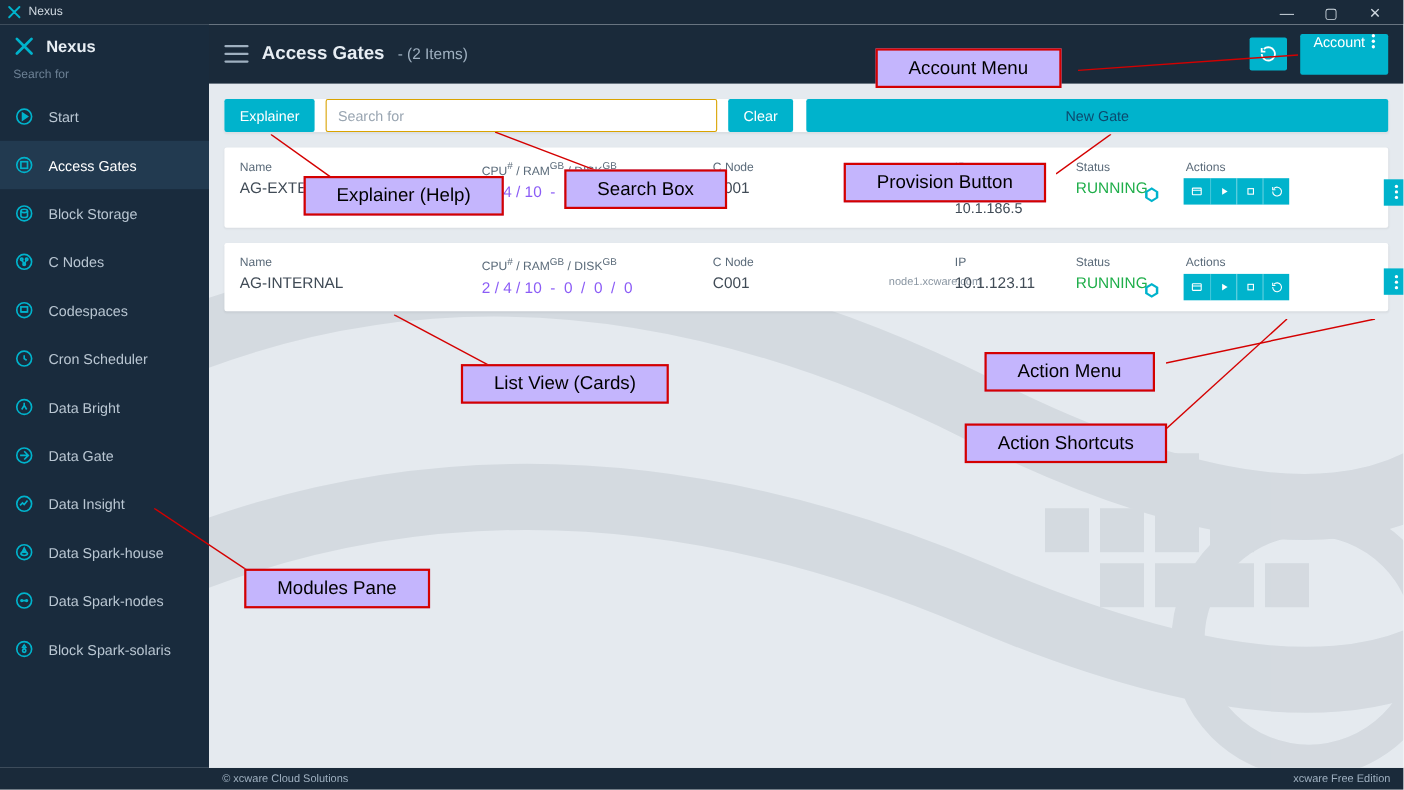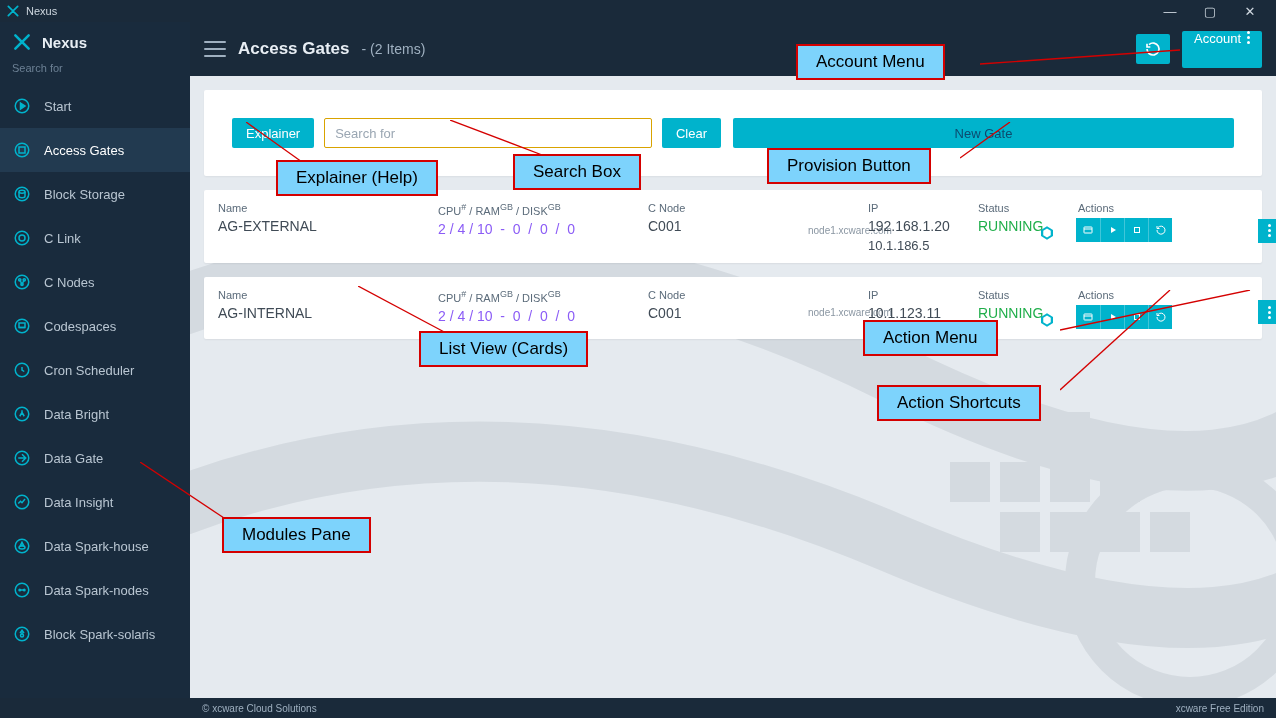--- a/index.html
+++ b/index.html
@@ -39,21 +39,21 @@
   .hamburger span{height:2px;background:#9fb0c0;border-radius:1px}
   .page-title{color:#e8eef4;font-size:17px;font-weight:600}
   .page-sub{color:#9fb0c0;font-size:14px;font-weight:400}
   .topbar .spacer{flex:1}
   .top-btn{background:var(--accent);color:#fff;border:none;height:37px;padding:0 12px;font-size:13px;display:flex;align-items:flex-start;gap:6px;cursor:pointer;border-radius:2px}
   .icon-btn{width:34px;height:30px;background:var(--accent);display:flex;align-items:center;justify-content:center;border:none;cursor:pointer;border-radius:2px}
   .kebab-light{display:flex;flex-direction:column;gap:2px}
   .kebab-light i{width:3px;height:3px;background:#fff;border-radius:50%}
   
   .content{flex:1;padding:14px;display:flex;flex-direction:column;gap:14px;position:relative;z-index:2}
-  .toolbar-card{background:var(--card);padding:28px;display:flex;gap:12px;border-radius:2px;box-shadow:0 1px 2px rgba(0,0,0,.05)}
+  .toolbar-card{background:var(--card);padding:0;display:flex;gap:12px;border-radius:2px;box-shadow:0 1px 2px rgba(0,0,0,.05)}
   .btn{background:var(--accent);color:#fff;border:none;height:30px;padding:0 14px;font-size:13px;cursor:pointer;border-radius:2px}
   .search-input{flex:1;height:30px;border:1px solid #d9a300;outline:none;padding:0 10px;font-size:13px;color:#444;border-radius:2px}
   .search-input::placeholder{color:#9aa6b2}
   .btn-wide{flex:1;background:var(--accent);color:#0c4a6e;border:none;height:30px;font-size:13px;cursor:pointer;border-radius:2px}
   .toolbar-left{display:flex;gap:10px;flex:1}
   .card{background:var(--card);padding:12px 14px 10px 14px;display:grid;grid-template-columns:220px 210px 160px 60px 110px 100px 180px 26px;gap:0;align-items:start;border-radius:2px;box-shadow:0 1px 2px rgba(0,0,0,.06)}
   .cell{display:flex;flex-direction:column;gap:4px;position:relative}
   .lbl{font-size:11px;color:var(--title-text)}
   .val{font-size:14px;color:#404b56}
   .val.green{color:var(--green);font-weight:500}
@@ -64,21 +64,21 @@
   .act{width:24px;height:24px;background:var(--accent);display:flex;align-items:center;justify-content:center;cursor:pointer}
   .act + .act{border-left:1px solid rgba(255,255,255,.25)}
   .act svg{width:12px;height:12px;stroke:#fff;fill:none;stroke-width:2}
   .kebab{width:22px;height:24px;background:var(--accent);display:flex;flex-direction:column;align-items:center;justify-content:center;gap:2px;cursor:pointer;align-self:center;margin-top:6px}
   .kebab i{width:3px;height:3px;background:#fff;border-radius:50%}
   .cnodehost{font-size:10px;color:#8a96a2;align-self:center;margin-top:6px;text-align:right;padding-right:8px}
   
   .footer{height:20px;background:var(--dark);color:#9fb0c0;font-size:10px;display:flex;align-items:center;padding:0 12px}
   .footer .spacer{flex:1}
   
-  .callout{position:absolute;border:2px solid #d40000;background:#7dd3fc;color:#000;font-size:17px;padding:6px 18px;z-index:50;white-space:nowrap}
+  .callout{position:absolute;border:2px solid #d40000;background:#c4b5fd;color:#000;font-size:17px;padding:6px 28px;z-index:50;white-space:nowrap}
   .line{position:absolute;z-index:49;pointer-events:none}
   .line line{stroke:#d40000;stroke-width:1.3}
 </style>
 </head>
 <body>
 
 <div class="titlebar">
   <span class="ico">
     <svg viewBox="0 0 24 24" width="14" height="14">
         <path d="M4 4 L12 12 L4 20 M20 4 L12 12 L20 20" stroke="#00b3cc" stroke-width="3" fill="none" stroke-linecap="round"></path>
@@ -124,29 +124,20 @@
         </div>
         <div class="nav-item">
           <span class="nico">
             <svg viewBox="0 0 24 24" width="18" height="18" fill="none" stroke="currentColor" stroke-width="2">
               <circle cx="12" cy="12" r="9"></circle>
               <ellipse cx="12" cy="9" rx="4" ry="2"></ellipse>
               <path d="M8 9v6c0 1 2 2 4 2s4-1 4-2V9"></path>
             </svg>
           </span>
           <span>Block Storage</span>
-        </div>
-        <div class="nav-item">
-          <span class="nico">
-            <svg viewBox="0 0 24 24" width="18" height="18" fill="none" stroke="currentColor" stroke-width="2">
-              <circle cx="12" cy="12" r="9"></circle>
-              <path d="M8 12a4 4 0 0 1 8 0 4 4 0 0 1-8 0"></path>
-            </svg>
-          </span>
-          <span>C Link</span>
         </div>
         <div class="nav-item">
           <span class="nico">
             <svg viewBox="0 0 24 24" width="18" height="18" fill="none" stroke="currentColor" stroke-width="2">
               <circle cx="12" cy="12" r="9"></circle>
               <circle cx="9" cy="9" r="1.5"></circle>
               <circle cx="15" cy="9" r="1.5"></circle>
               <circle cx="12" cy="15" r="1.5"></circle>
               <path d="M9 9l3 6 3-6"></path>
             </svg>
@@ -446,21 +437,21 @@
 <div class="callout" style="left:767px;top:148px">Provision Button</div>
 <svg class="line" style="left:960px;top:122px;width:60px;height:38px">
     <line x1="50" y1="0" x2="0" y2="36"></line>
   </svg>
 
 <div class="callout" style="left:419px;top:331px">List View (Cards)</div>
 <svg class="line" style="left:358px;top:286px;width:110px;height:60px">
     <line x1="0" y1="0" x2="90" y2="48"></line>
   </svg>
 
-<div class="callout" style="left:863px;top:320px">Action Menu</div>
+<div class="callout" style="left:895px;top:320px">Action Menu</div>
 <svg class="line" style="left:1060px;top:290px;width:200px;height:50px">
     <line x1="190" y1="0" x2="0" y2="40"></line>
   </svg>
 
 <div class="callout" style="left:877px;top:385px">Action Shortcuts</div>
 <svg class="line" style="left:1060px;top:290px;width:130px;height:110px">
     <line x1="110" y1="0" x2="0" y2="100"></line>
   </svg>
 
 <div class="callout" style="left:222px;top:517px">Modules Pane</div>

